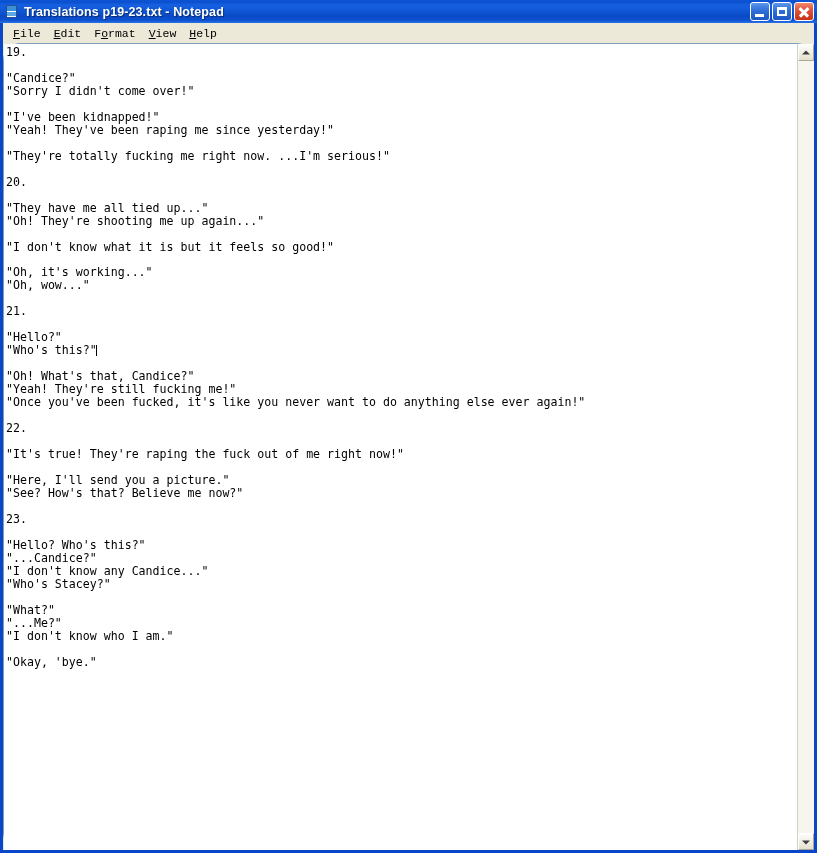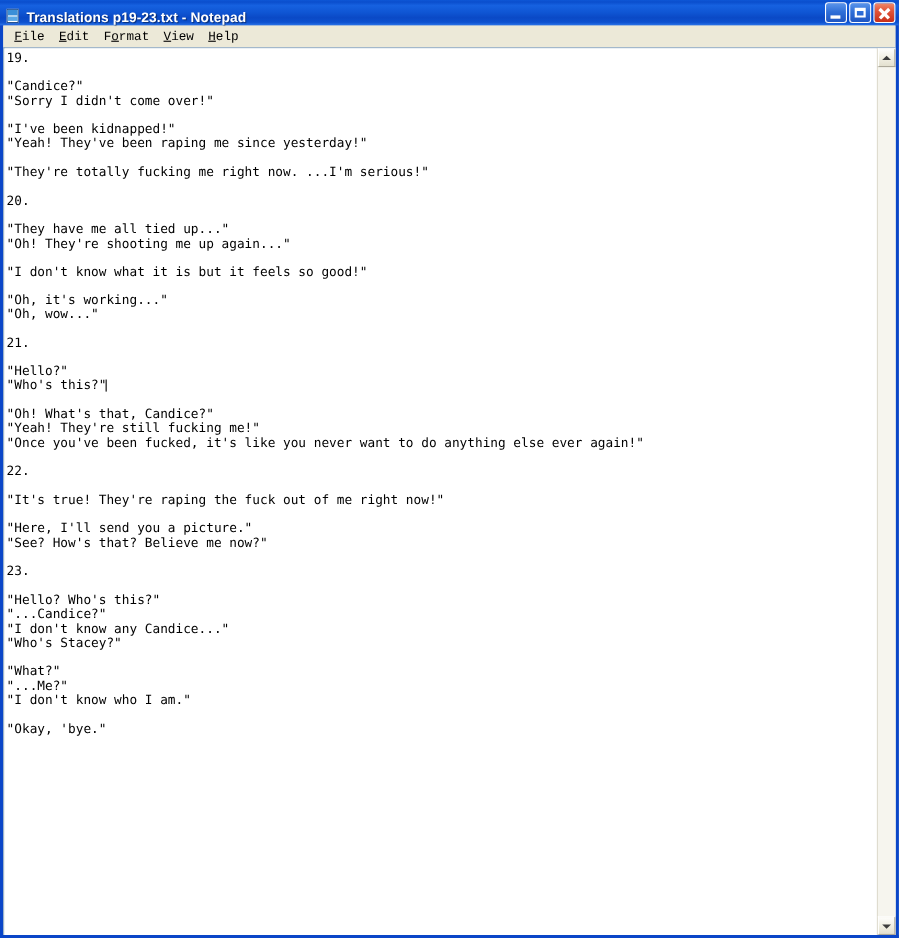--- a/index.html
+++ b/index.html
@@ -37,21 +37,21 @@
     margin: 0 -3px;
     background: linear-gradient(180deg,
       #0d56d6 0%,
       #0a4ecd 8%,
       #1661e0 22%,
       #0f56d4 48%,
       #0a49c6 70%,
       #0d51cf 88%,
       #2a73e8 100%);
     display: flex;
-    align-items: flex-end;
+    align-items: center;
     padding-left: 4px;
     box-sizing: border-box;
   }
   .title-icon {
     width: 16px;
     height: 16px;
     flex: 0 0 16px;
     position: relative;
     margin-right: 4px;
   }
@@ -158,20 +158,21 @@
   .menu-item u { text-decoration: underline; }
 
   
   .editwrap {
     flex: 1 1 auto;
     display: flex;
     min-height: 0;
     background: #ffffff;
     border-top: 1px solid #7f9db9;
     border-left: 1px solid #7f9db9;
+    border-radius: 18px;
   }
   .textarea {
     flex: 1 1 auto;
     background: #ffffff;
     overflow: hidden;
     position: relative;
     padding: 2px 0 0 2px;
     box-sizing: border-box;
   }
   .doc-text {

